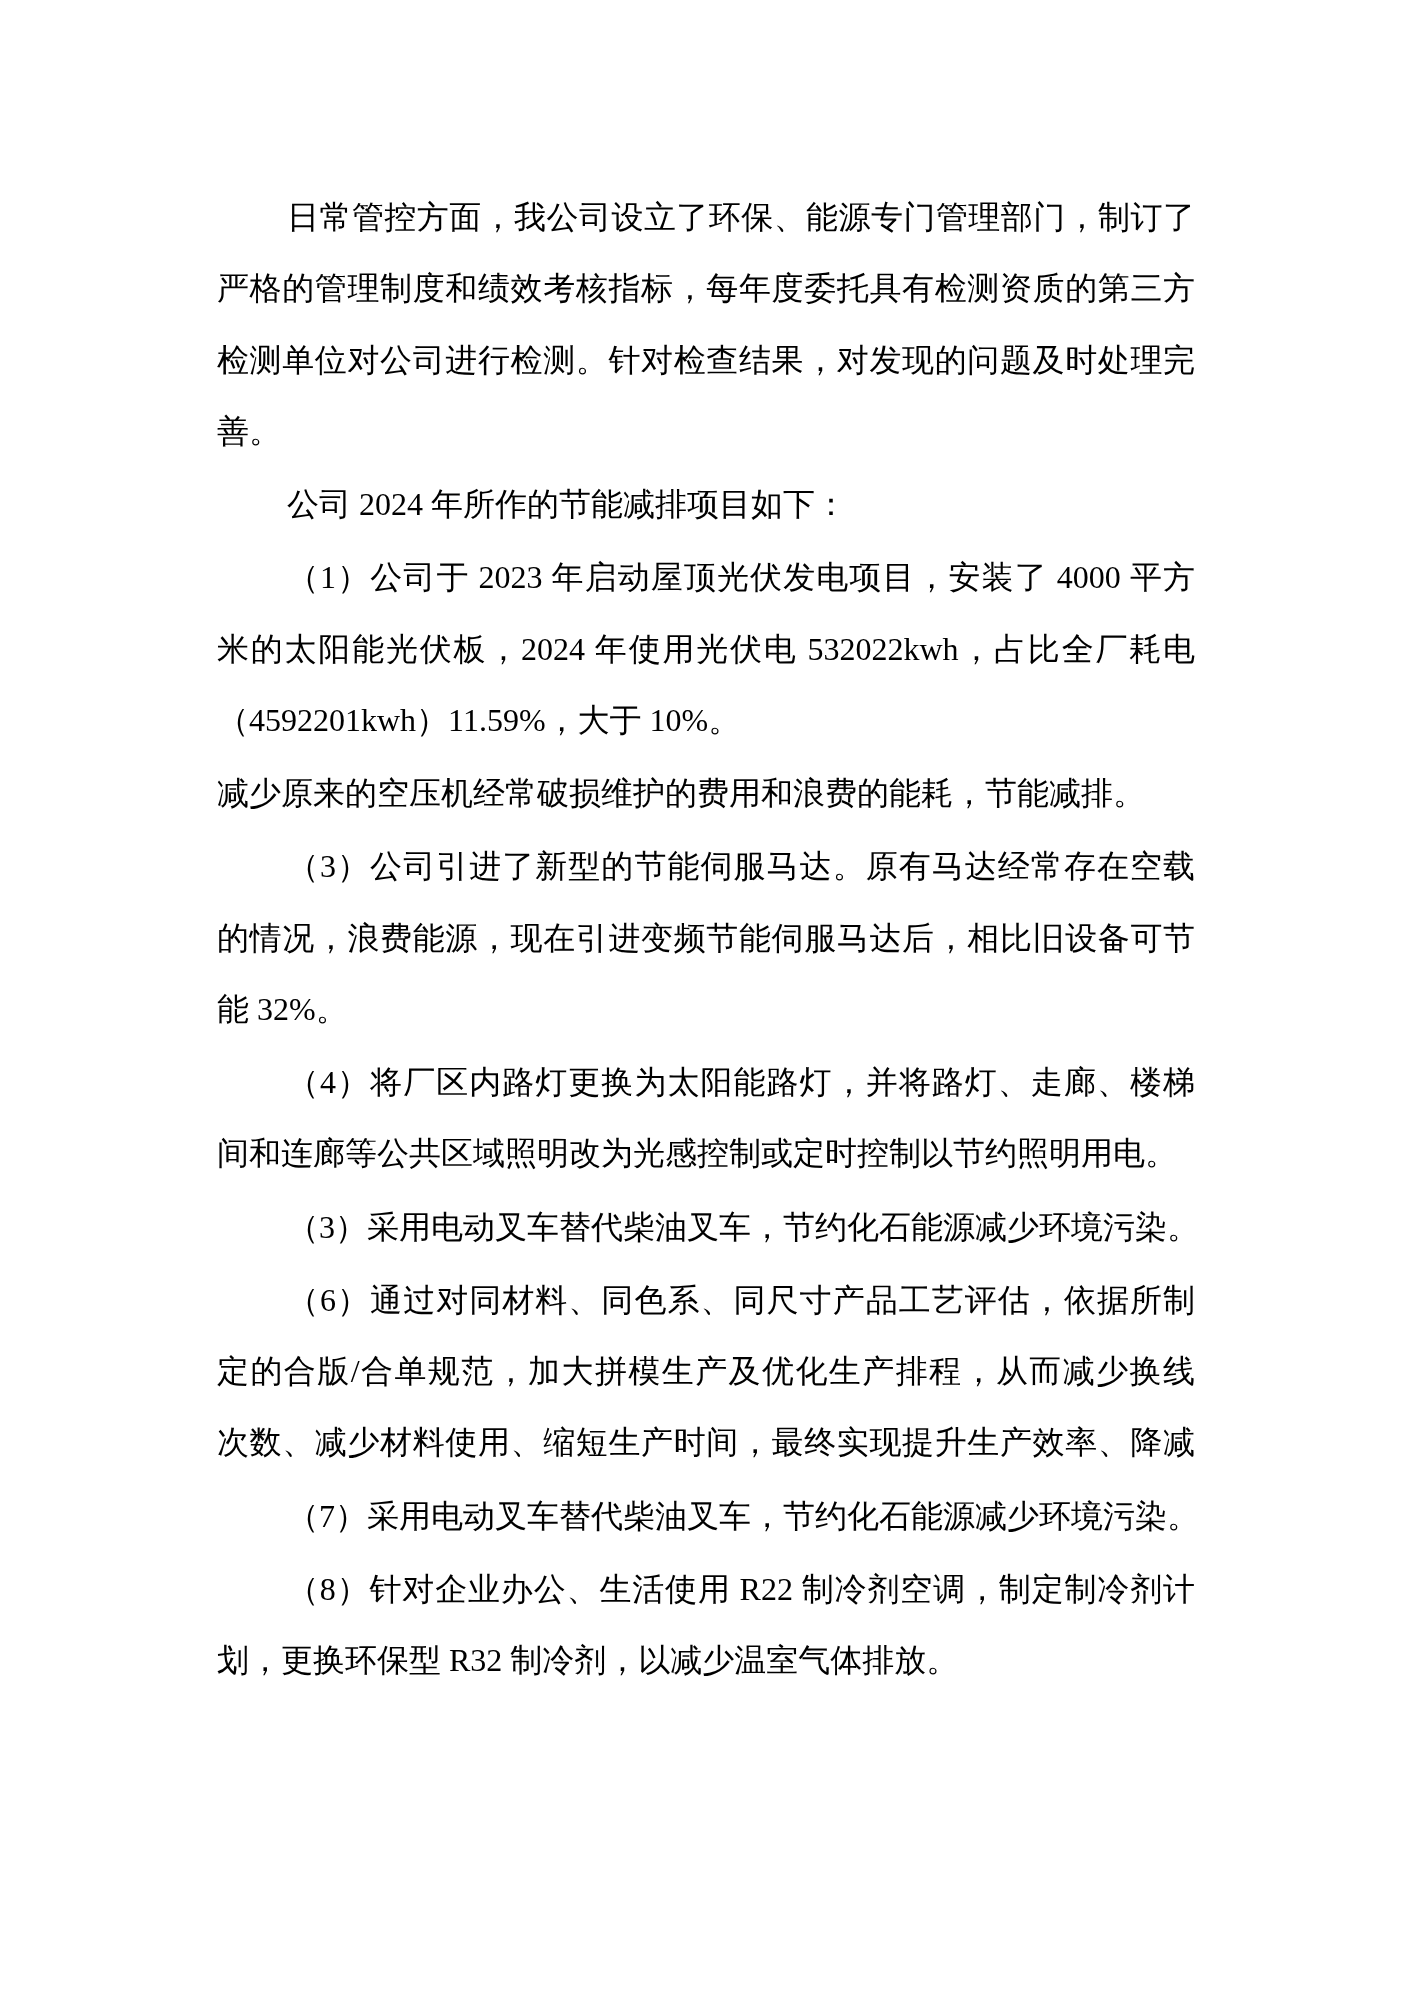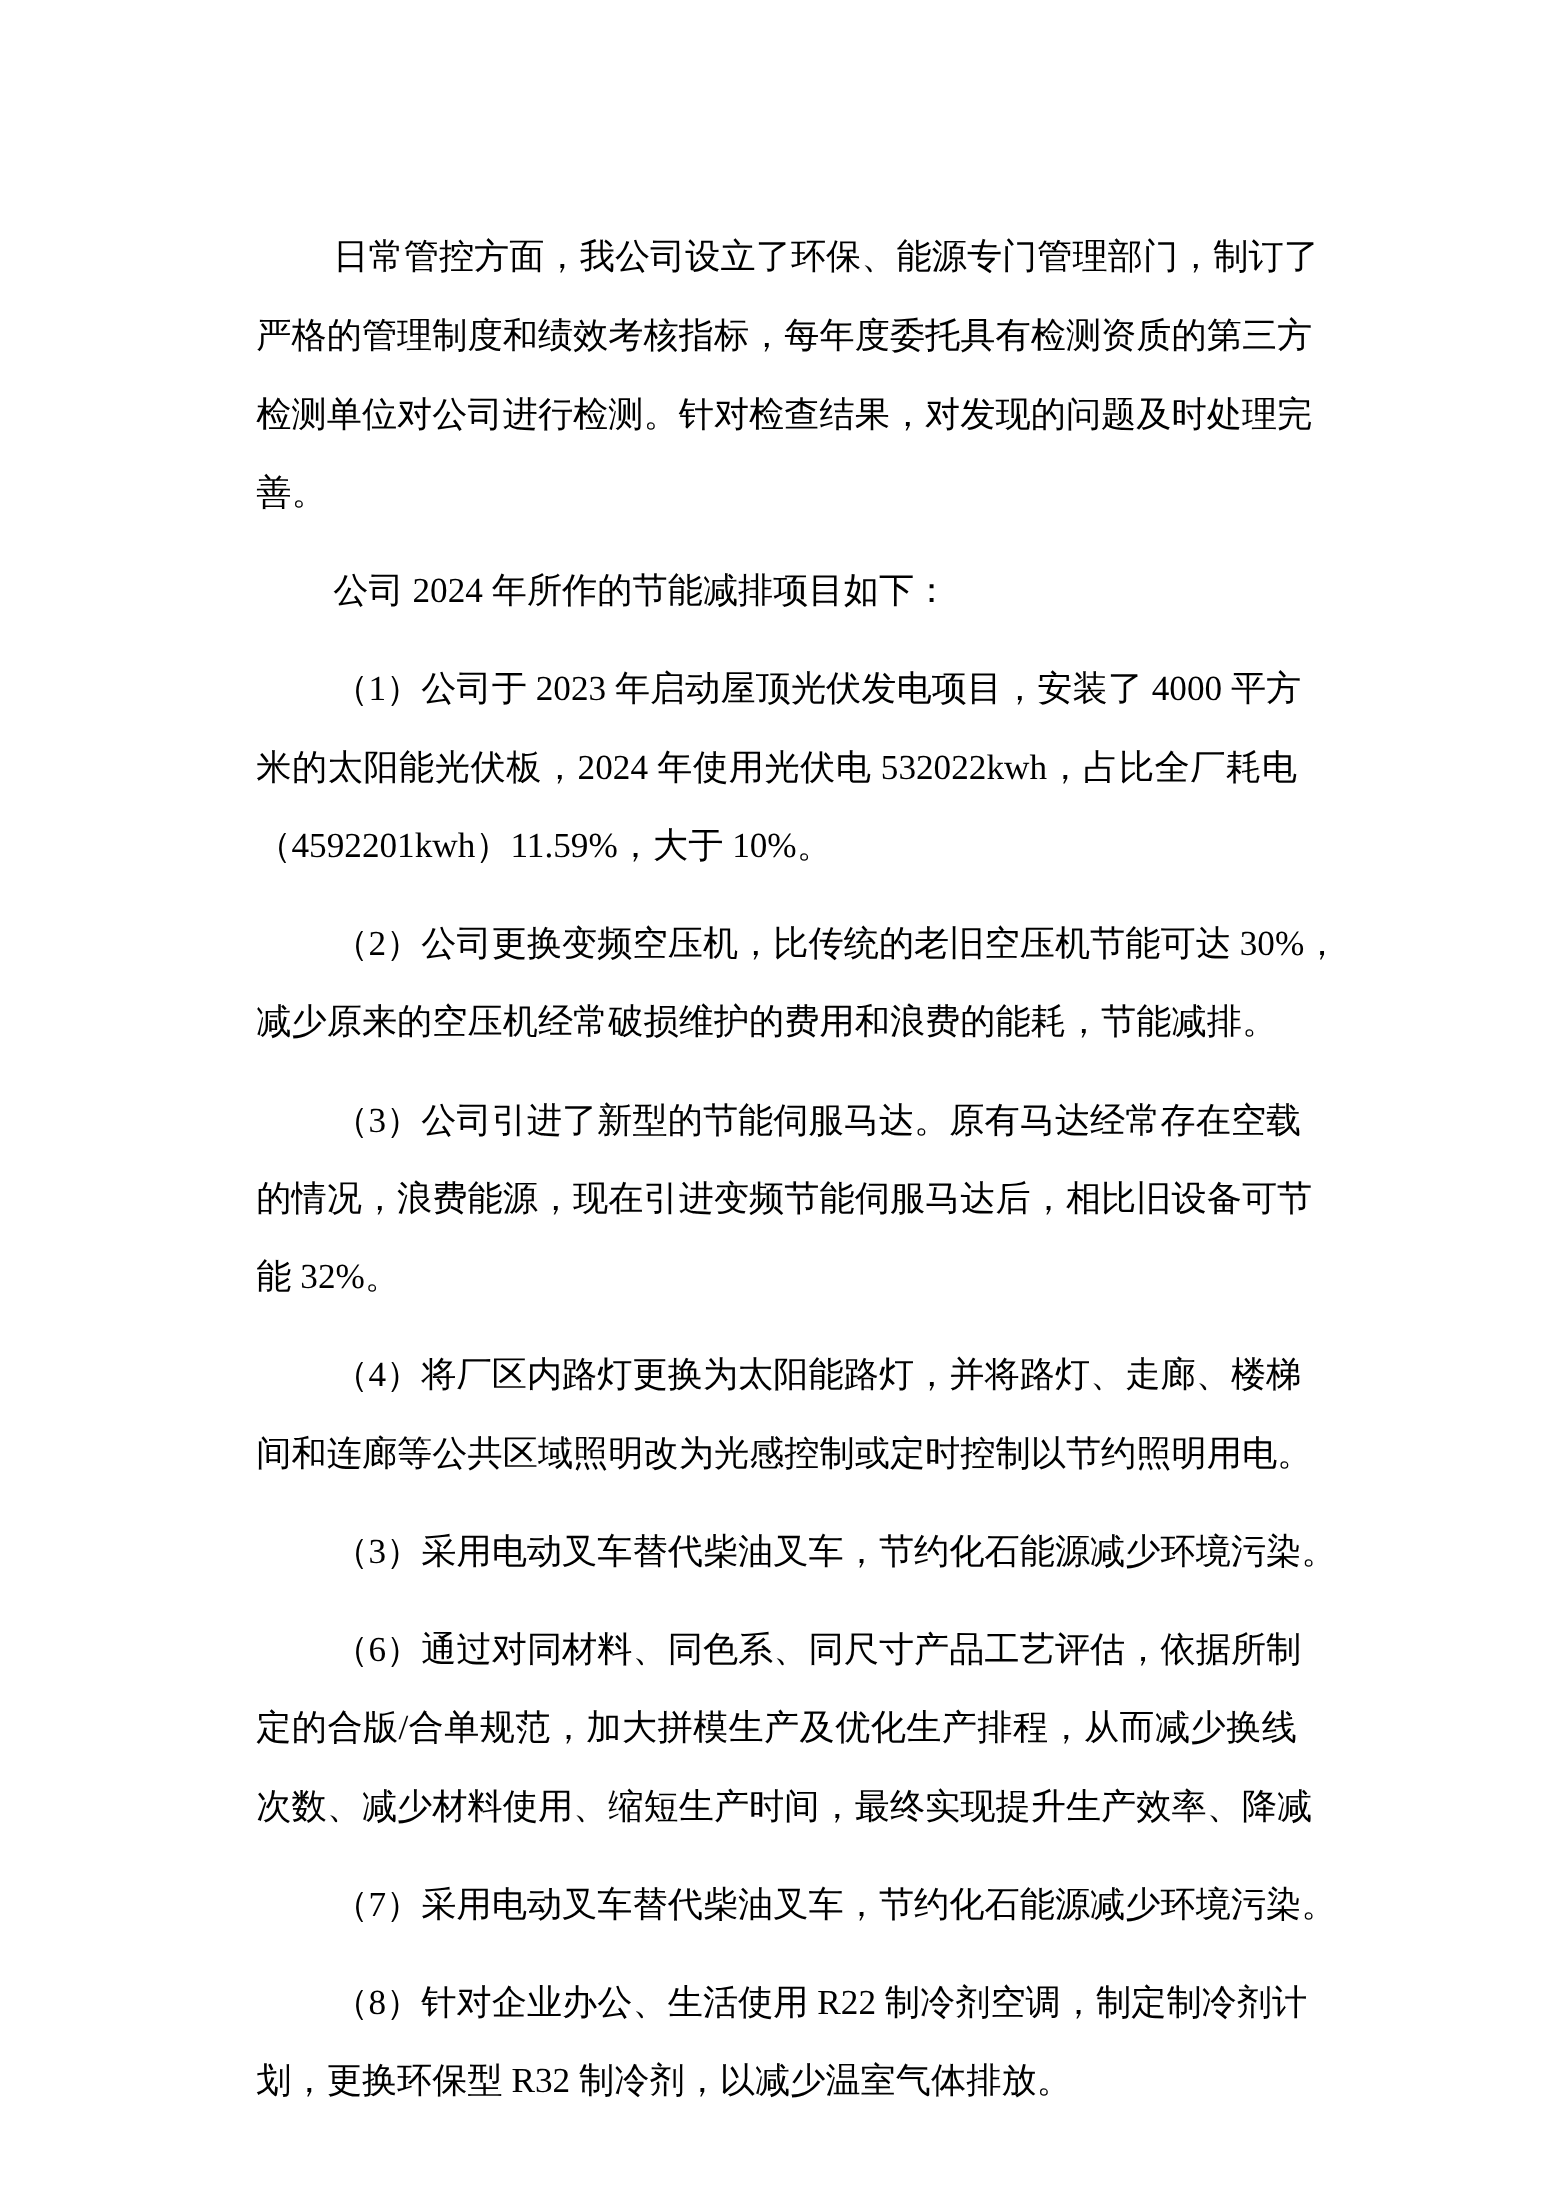--- a/index.html
+++ b/index.html
@@ -23,21 +23,21 @@
     position: absolute;
     left: 215px;
     top: 180px;
     width: 982px;
     font-family: "Liberation Serif", "DejaVu Serif", serif;
     font-size: 32px;
     color: #000000;
     -webkit-font-smoothing: antialiased;
   }
   .paragraph {
-    margin: 18px;
+    margin: 2px;
     padding: 0;
   }
   .line {
     line-height: 71.25px;
     height: 71.25px;
     text-align: justify;
     text-align-last: justify;
     white-space: nowrap;
     letter-spacing: 0;
   }
@@ -63,21 +63,20 @@
       </div>
       <div class="paragraph">
         <div class="line first last">公司 2024 年所作的节能减排项目如下：</div>
       </div>
       <div class="paragraph">
         <div class="line first">（1）公司于 2023 年启动屋顶光伏发电项目，安装了 4000 平方</div>
         <div class="line">米的太阳能光伏板，2024 年使用光伏电 532022kwh，占比全厂耗电</div>
         <div class="line last">（4592201kwh）11.59%，大于 10%。</div>
       </div>
       <div class="paragraph">
-        <div class="line first">（2）公司更换变频空压机，比传统的老旧空压机节能可达 30%，</div>
         <div class="line last">减少原来的空压机经常破损维护的费用和浪费的能耗，节能减排。</div>
       </div>
       <div class="paragraph">
         <div class="line first">（3）公司引进了新型的节能伺服马达。原有马达经常存在空载</div>
         <div class="line">的情况，浪费能源，现在引进变频节能伺服马达后，相比旧设备可节</div>
         <div class="line last">能 32%。</div>
       </div>
       <div class="paragraph">
         <div class="line first">（4）将厂区内路灯更换为太阳能路灯，并将路灯、走廊、楼梯</div>
         <div class="line last">间和连廊等公共区域照明改为光感控制或定时控制以节约照明用电。</div>

